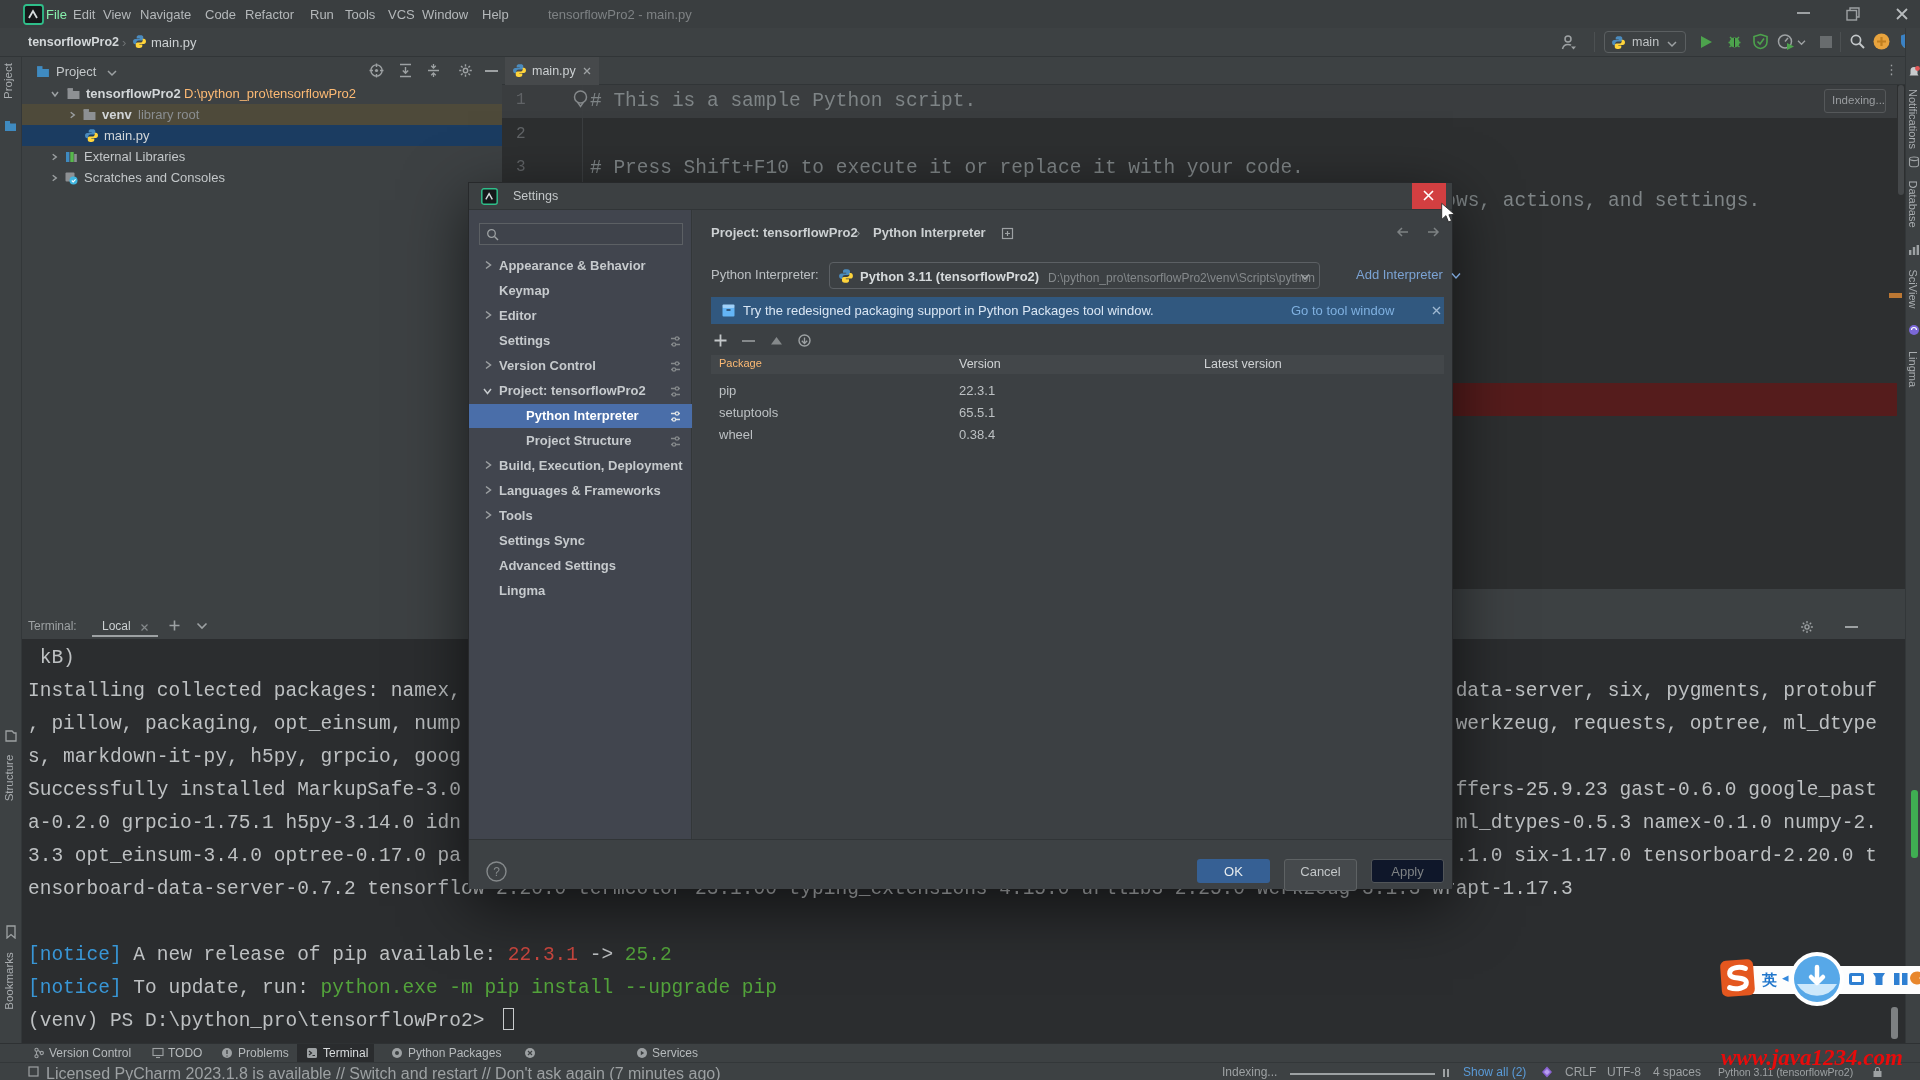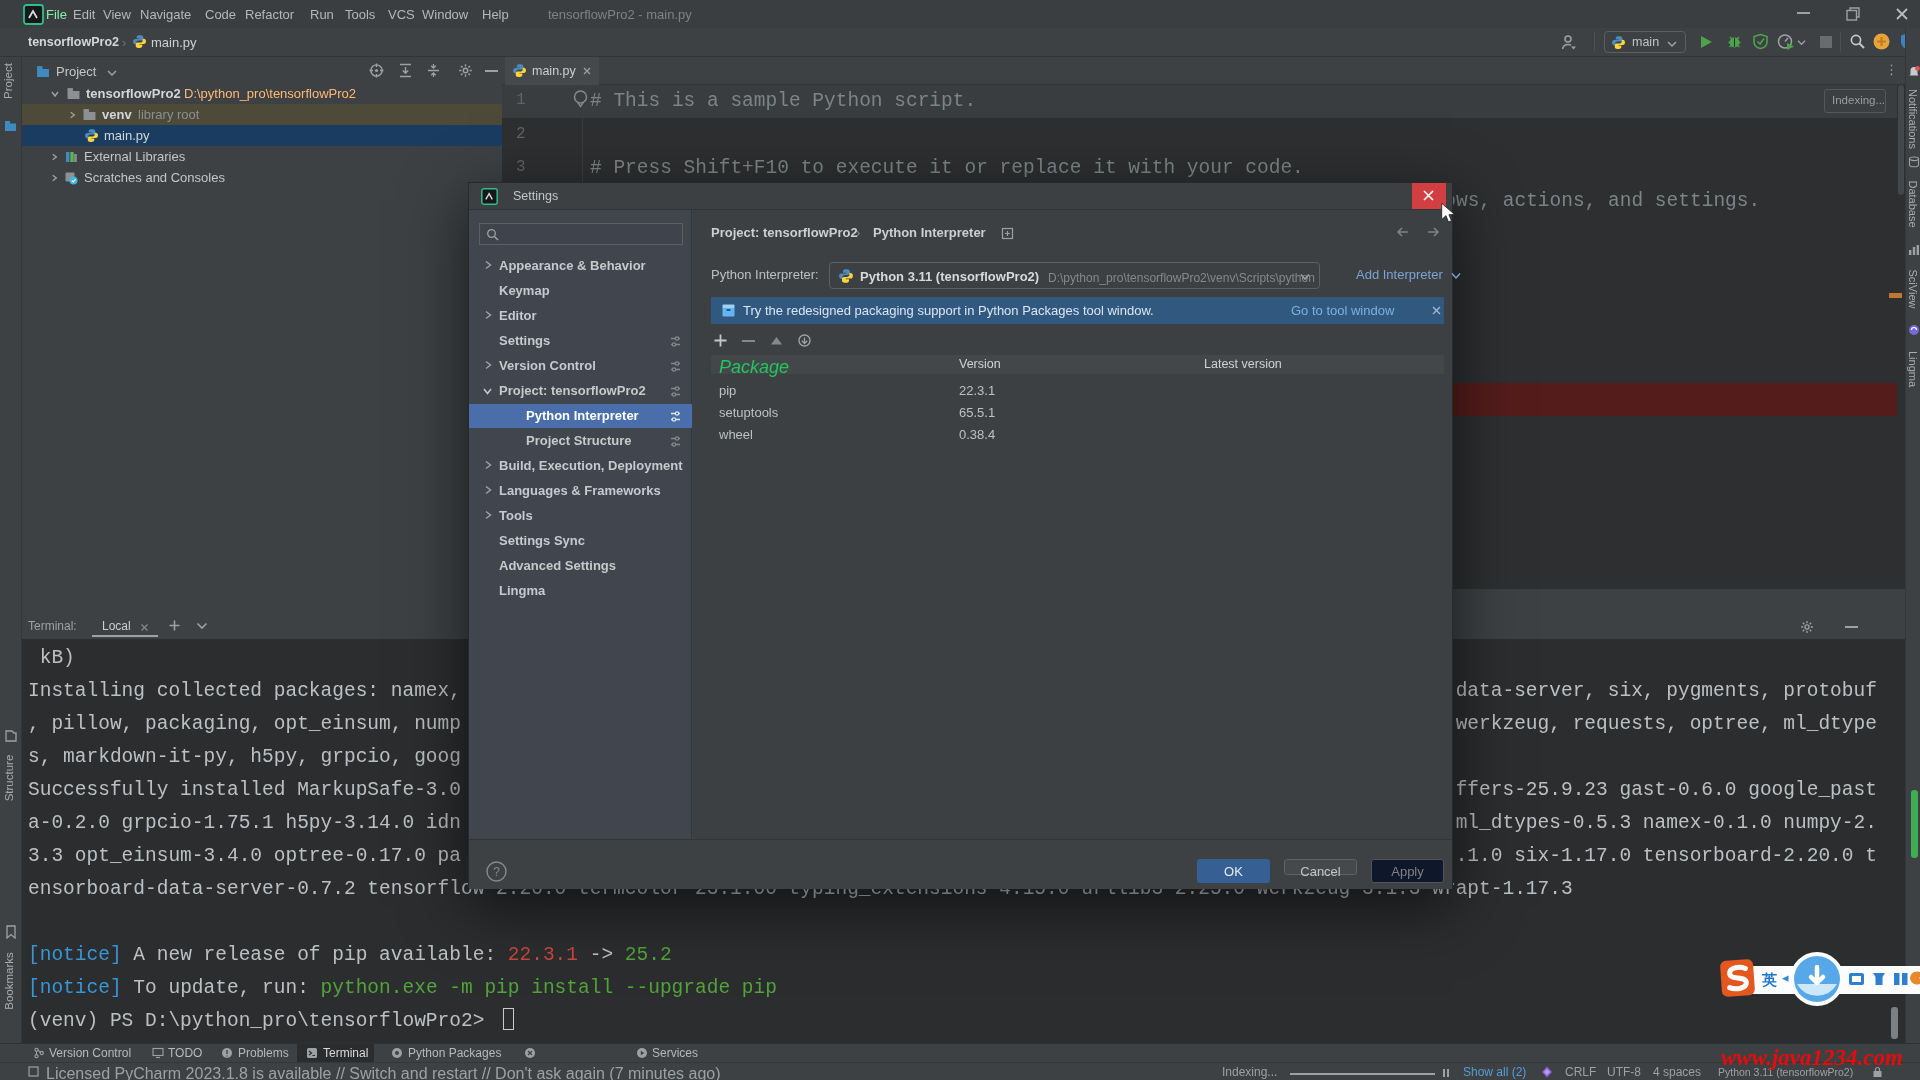--- a/index.html
+++ b/index.html
@@ -513,38 +513,38 @@
     <span class="abs" style="left:49px;top:130px;width:13px;height:2px;background:#85898b;"></span>
     <svg class="abs" style="left:77px;top:126px" width="13" height="10" viewBox="0 0 13 10">
           <path d="M6.5 1 L12 8.5 H1 Z" fill="#85898b"></path>
         </svg>
     <svg class="abs" style="left:104px;top:123px" width="15" height="15" viewBox="0 0 15 15">
           <circle cx="7.5" cy="7.5" r="5.5" fill="none" stroke="#9da1a3" stroke-width="1.4"></circle>
           <path d="M7.5 4.5 V10.5 M4.8 7.8 L7.5 10.5 L10.2 7.8" fill="none" stroke="#9da1a3" stroke-width="1.3"></path>
         </svg>
 
     <div class="abs" style="left:18px;top:145px;width:733px;height:19px;background:#43474a;"></div>
-    <span class="abs ui" style="left:26px;top:147px;font-size:18px;color:#22c55e;font-style:italic;">Package</span>
+    <span class="abs ui" style="left:26px;top:147px;font-size:11px;color:#fdba74;">Package</span>
     <span class="abs ui" style="left:266px;top:147px;font-size:12.5px;color:#d0d3d5;">Version</span>
     <span class="abs ui" style="left:511px;top:147px;font-size:12.5px;color:#d0d3d5;">Latest version</span>
     <span class="abs ui" style="left:26px;top:173px;color:#bcc0c3;">pip</span>
     <span class="abs ui" style="left:266px;top:173px;color:#bcc0c3;">22.3.1</span>
     <span class="abs ui" style="left:26px;top:195px;color:#bcc0c3;">setuptools</span>
     <span class="abs ui" style="left:266px;top:195px;color:#bcc0c3;">65.5.1</span>
     <span class="abs ui" style="left:26px;top:217px;color:#bcc0c3;">wheel</span>
     <span class="abs ui" style="left:266px;top:217px;color:#bcc0c3;">0.38.4</span>
   </div>
 
   <div class="abs" style="left:0;top:656px;width:983px;height:50px;background:#3d4144;border-top:1px solid #313537;">
     <svg class="abs" style="left:17px;top:21px" width="21" height="21" viewBox="0 0 21 21">
           <circle cx="10.5" cy="10.5" r="9.5" fill="none" stroke="#85898b" stroke-width="1.4"></circle>
           <text x="10.5" y="15" text-anchor="middle" font-size="12" fill="#85898b" font-family="Liberation Sans">?</text>
         </svg>
     <div class="abs" style="left:728px;top:19px;width:73px;height:24px;background:#366094;border-radius:3px;text-align:center;"><span class="ui" style="line-height:25px;color:#e8ecee;">OK</span></div>
-    <div class="abs" style="left:815px;top:19px;width:73px;height:16px;background:#45494c;border:1px solid #5e6264;border-radius:3px;text-align:center;"><span class="ui" style="line-height:23px;color:#c3c7c9;">Cancel</span></div>
+    <div class="abs" style="left:815px;top:19px;width:73px;height:32px;background:#45494c;border:1px solid #5e6264;border-radius:3px;text-align:center;"><span class="ui" style="line-height:23px;color:#c3c7c9;">Cancel</span></div>
     <div class="abs" style="left:902px;top:19px;width:73px;height:24px;background:#0f172a;border:1px solid #515558;border-radius:3px;text-align:center;"><span class="ui" style="line-height:23px;color:#7e8284;">Apply</span></div>
   </div>
 </div>
 
 <div class="abs" id="overlays" style="left:0;top:0;width:1920px;height:1080px;pointer-events:none;">
 
   <svg class="abs" style="left:1440px;top:202px" width="17" height="23" viewBox="0 0 20 26">
     <path d="M2 1 L2 20 L7 15.5 L10 23 L13.5 21.5 L10.5 14.5 L17 14 Z" fill="#fff" stroke="#222" stroke-width="1"></path>
   </svg>
 

